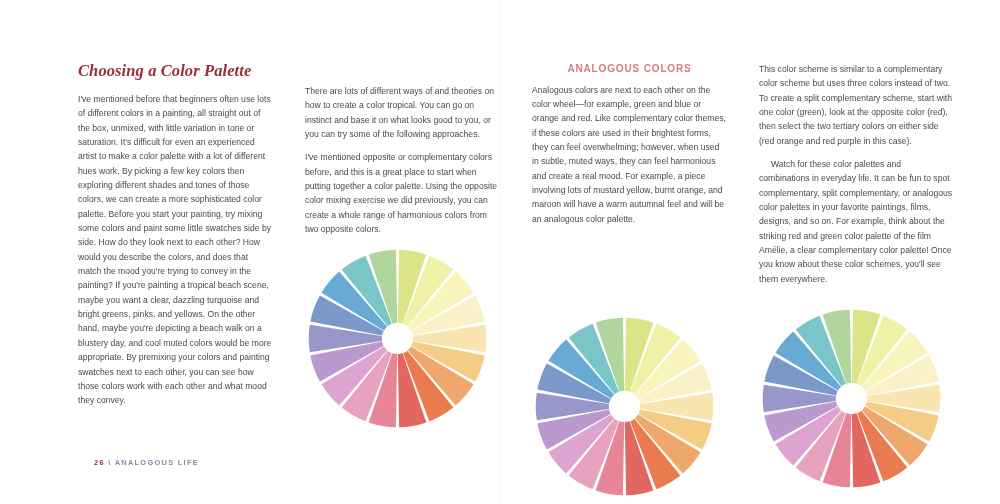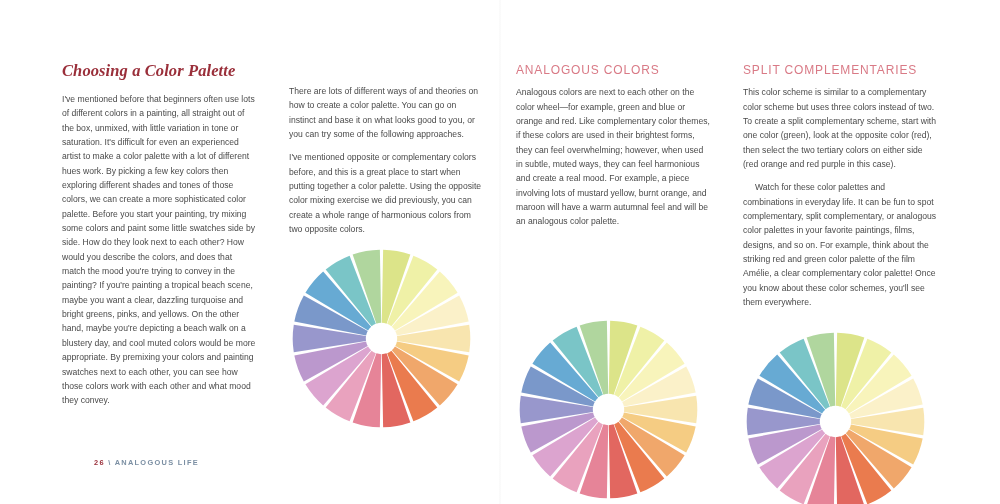--- a/index.html
+++ b/index.html
@@ -17,21 +17,21 @@
   }
   .page {
     position: absolute;
     left: 0; top: 0;
     width: 1000px;
     height: 504px;
     background: #ffffff;
   }
   .spread {
     position: absolute;
-    left: 62px;
+    left: 78px;
     top: 62px;
     width: 876px;
     height: 400px;
     display: flex;
     gap: 32px;
   }
   .col {
     width: 201px;
     position: relative;
   }
@@ -39,27 +39,28 @@
     font-family: "Liberation Serif", serif;
     font-weight: bold;
     font-style: italic;
     font-size: 16.5px;
     color: #9a2f3a;
     margin: 0 0 11px 0;
     letter-spacing: 0.1px;
     line-height: 1.15;
   }
   .heading {
-    font-size: 12px;
+    font-size: 10px;
     color: #d97a86;
     letter-spacing: 0.85px;
-    font-weight: normal;
+    font-weight: bold;
     margin: 0 0 7px 0;
     line-height: 1.35;
     text-transform: uppercase;
+    text-align: center;
   }
   p.body {
     font-size: 8.6px;
     line-height: 1.67;
     color: #4a4a4a;
     margin: 0 0 9px 0;
     text-align: left;
   }
   .spacer-top { height: 22px; }
   .wheel-wrap {
@@ -102,21 +103,21 @@
 
   <div class="spread">
 
     <div class="col">
       <h1 class="title">Choosing a Color Palette</h1>
       <p class="body">I've mentioned before that beginners often use lots of different colors in a painting, all straight out of the box, unmixed, with little variation in tone or saturation. It's difficult for even an experienced artist to make a color palette with a lot of different hues work. By picking a few key colors then exploring different shades and tones of those colors, we can create a more sophisticated color palette. Before you start your painting, try mixing some colors and paint some little swatches side by side. How do they look next to each other? How would you describe the colors, and does that match the mood you're trying to convey in the painting? If you're painting a tropical beach scene, maybe you want a clear, dazzling turquoise and bright greens, pinks, and yellows. On the other hand, maybe you're depicting a beach walk on a blustery day, and cool muted colors would be more appropriate. By premixing your colors and painting swatches next to each other, you can see how those colors work with each other and what mood they convey.</p>
     </div>
 
     <div class="col">
       <div class="spacer-top"></div>
-      <p class="body">There are lots of different ways of and theories on how to create a color palette. You can go on instinct and base it on what looks good to you, or you can try some of the following approaches.</p>
+      <p class="body">There are lots of different ways of and theories on how to create a color tropical. You can go on instinct and base it on what looks good to you, or you can try some of the following approaches.</p>
       <p class="body">I've mentioned opposite or complementary colors before, and this is a great place to start when putting together a color palette. Using the opposite color mixing exercise we did previously, you can create a whole range of harmonious colors from two opposite colors.</p>
       <div class="wheel-wrap">
         <svg class="wheel" viewBox="0 0 200 200">
           <g class="wheel-segments">
               <path d="M 100.31 83.00 L 101.76 4.02 A 96 96 0 0 1 131.18 9.20 L 105.52 83.92 A 17 17 0 0 0 100.31 83.00 Z" fill="#d9e27f" opacity="0.92"></path>
               <path d="M 106.11 84.13 L 134.48 10.41 A 96 96 0 0 1 160.35 25.34 L 110.69 86.78 A 17 17 0 0 0 106.11 84.13 Z" fill="#eef0a0" opacity="0.92"></path>
               <path d="M 111.16 87.18 L 163.04 27.60 A 96 96 0 0 1 182.24 50.48 L 114.56 91.23 A 17 17 0 0 0 111.16 87.18 Z" fill="#f7f3b5" opacity="0.92"></path>
               <path d="M 114.88 91.77 L 184.00 53.53 A 96 96 0 0 1 194.22 81.60 L 116.68 96.74 A 17 17 0 0 0 114.88 91.77 Z" fill="#fbf0c4" opacity="0.92"></path>
               <path d="M 116.79 97.36 L 194.83 85.07 A 96 96 0 0 1 194.83 114.93 L 116.79 102.64 A 17 17 0 0 0 116.79 97.36 Z" fill="#f7e3a8" opacity="0.92"></path>
               <path d="M 116.68 103.26 L 194.22 118.40 A 96 96 0 0 1 184.00 146.47 L 114.88 108.23 A 17 17 0 0 0 116.68 103.26 Z" fill="#f4c878" opacity="0.92"></path>
@@ -160,21 +161,20 @@
               <path d="M 83.32 96.74 L 5.78 81.60 A 96 96 0 0 1 16.00 53.53 L 85.12 91.77 A 17 17 0 0 0 83.32 96.74 Z" fill="#6f8fc6" opacity="0.92"></path>
               <path d="M 85.44 91.23 L 17.76 50.48 A 96 96 0 0 1 36.96 27.60 L 88.84 87.18 A 17 17 0 0 0 85.44 91.23 Z" fill="#5aa3cf" opacity="0.92"></path>
               <path d="M 89.31 86.78 L 39.65 25.34 A 96 96 0 0 1 65.52 10.41 L 93.89 84.13 A 17 17 0 0 0 89.31 86.78 Z" fill="#6fc0c2" opacity="0.92"></path>
               <path d="M 94.48 83.92 L 68.82 9.20 A 96 96 0 0 1 98.24 4.02 L 99.69 83.00 A 17 17 0 0 0 94.48 83.92 Z" fill="#a9d396" opacity="0.92"></path>
             </g>
         </svg>
       </div>
     </div>
 
     <div class="col">
-      <div class="heading">SPLIT COMPLEMENTARIES</div>
       <p class="body">This color scheme is similar to a complementary color scheme but uses three colors instead of two. To create a split complementary scheme, start with one color (green), look at the opposite color (red), then select the two tertiary colors on either side (red orange and red purple in this case).</p>
       <p class="body" style="text-indent:12px;">Watch for these color palettes and combinations in everyday life. It can be fun to spot complementary, split complementary, or analogous color palettes in your favorite paintings, films, designs, and so on. For example, think about the striking red and green color palette of the film Amélie, a clear complementary color palette! Once you know about these color schemes, you'll see them everywhere.</p>
       <div class="wheel-wrap" style="margin-top:20px;">
         <svg class="wheel" viewBox="0 0 200 200">
           <g class="wheel-segments">
               <path d="M 100.31 83.00 L 101.76 4.02 A 96 96 0 0 1 131.18 9.20 L 105.52 83.92 A 17 17 0 0 0 100.31 83.00 Z" fill="#d9e27f" opacity="0.92"></path>
               <path d="M 106.11 84.13 L 134.48 10.41 A 96 96 0 0 1 160.35 25.34 L 110.69 86.78 A 17 17 0 0 0 106.11 84.13 Z" fill="#eef0a0" opacity="0.92"></path>
               <path d="M 111.16 87.18 L 163.04 27.60 A 96 96 0 0 1 182.24 50.48 L 114.56 91.23 A 17 17 0 0 0 111.16 87.18 Z" fill="#f7f3b5" opacity="0.92"></path>
               <path d="M 114.88 91.77 L 184.00 53.53 A 96 96 0 0 1 194.22 81.60 L 116.68 96.74 A 17 17 0 0 0 114.88 91.77 Z" fill="#fbf0c4" opacity="0.92"></path>
               <path d="M 116.79 97.36 L 194.83 85.07 A 96 96 0 0 1 194.83 114.93 L 116.79 102.64 A 17 17 0 0 0 116.79 97.36 Z" fill="#f7e3a8" opacity="0.92"></path>

